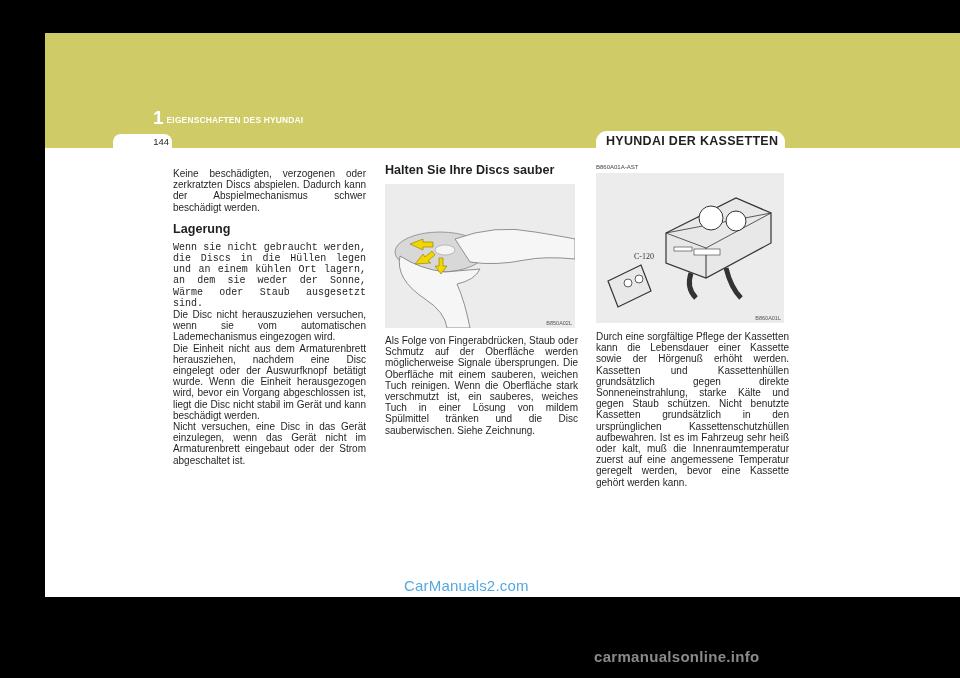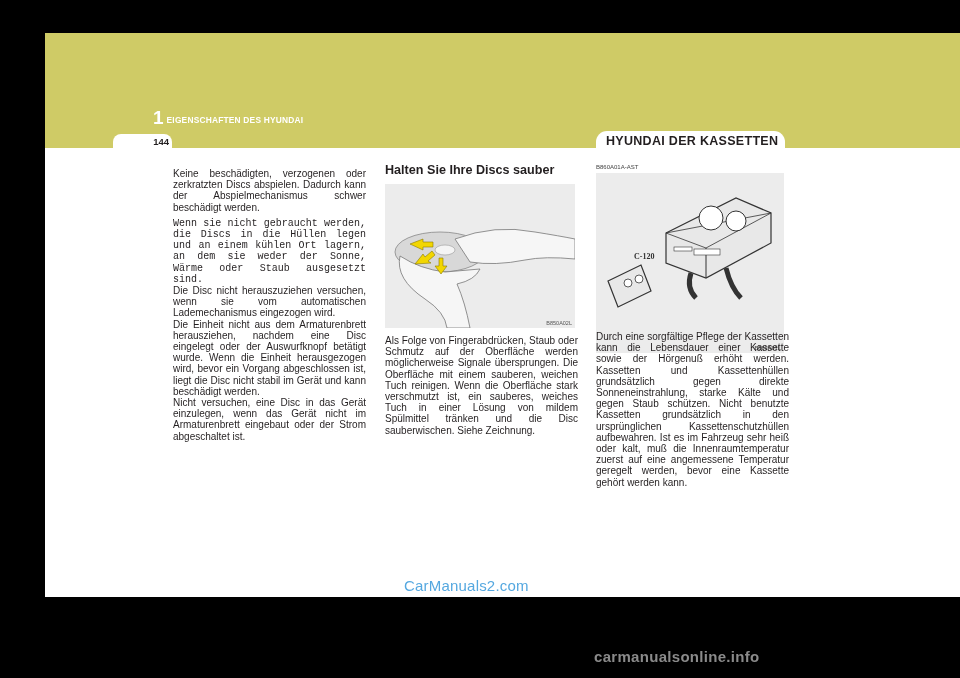--- a/index.html
+++ b/index.html
@@ -7,21 +7,21 @@
     body { position: relative; font-family: "Liberation Sans", sans-serif; color: #231f20; }
 
     .page { position: absolute; left: 45px; top: 33px; width: 915px; height: 564px; background: #fff; }
     .band { position: absolute; left: 0; top: 0; width: 915px; height: 115px; background: #cfcb66; }
 
     .chapter { position: absolute; left: 108px; top: 76px; display: flex; align-items: flex-end; color: #fff; }
     .chapter-num { font-size: 19px; font-weight: bold; line-height: 18px; }
     .chapter-title { font-size: 8.4px; font-weight: bold; letter-spacing: 0.2px; margin-left: 3px; margin-bottom: 2px; }
 
     .page-tab { position: absolute; left: 68px; top: 101px; width: 59px; height: 15px; background: #fff; border-radius: 8px 8px 0 0; }
-    .page-num { position: absolute; right: 3px; top: 2px; font-size: 9.5px; font-weight: bold; color: #231f20; }
+    .page-num { position: absolute; right: 3px; top: 2px; font-size: 9.5px; font-weight: normal; color: #231f20; }
 
     .section-tab { position: absolute; left: 551px; top: 98px; width: 189px; height: 18px; background: #fff; border-radius: 11px 11px 0 0; }
     .section-title { position: absolute; left: 10px; top: 3px; font-size: 12.5px; font-weight: bold; letter-spacing: 0.3px; color: #231f20; white-space: nowrap; }
 
     .col { position: absolute; top: 0; width: 193px; }
     .col1 { left: 128px; }
     .col2 { left: 340px; }
     .col3 { left: 551px; }
 
     .h { font-weight: bold; font-size: 12.6px; line-height: 15px; color: #231f20; }
@@ -48,20 +48,21 @@
   <div class="page-tab">
     <span class="page-num">144</span>
   </div>
 
   <div class="section-tab">
     <span class="section-title">HYUNDAI DER KASSETTEN</span>
   </div>
 
   <div class="col col1" style="top:130px;">
     <div class="p" style="margin-top:5px;">Keine beschädigten, verzogenen oder zerkratzten Discs abspielen. Dadurch kann der Abspielmechanismus schwer beschädigt werden.</div>
+    <div class="h" style="margin-top:9px;">Lagerung</div>
     <div class="p" style="margin-top:5px;font-family:Liberation Mono, monospace;">Wenn sie nicht gebraucht werden, die Discs in die Hüllen legen und an einem kühlen Ort lagern, an dem sie weder der Sonne, Wärme oder Staub ausgesetzt sind.</div>
     <div class="p">Die Disc nicht herauszuziehen versuchen, wenn sie vom automatischen Lademechanismus eingezogen wird.</div>
     <div class="p">Die Einheit nicht aus dem Armaturenbrett herausziehen, nachdem eine Disc eingelegt oder der Auswurfknopf betätigt wurde. Wenn die Einheit herausgezogen wird, bevor ein Vorgang abgeschlossen ist, liegt die Disc nicht stabil im Gerät und kann beschädigt werden.</div>
     <div class="p">Nicht versuchen, eine Disc in das Gerät einzulegen, wenn das Gerät nicht im Armaturenbrett eingebaut oder der Strom abgeschaltet ist.</div>
   </div>
 
   <div class="col col2" style="top:130px;">
     <div class="h">Halten Sie Ihre Discs sauber</div>
   </div>
   <div class="img-box" style="left:340px; top:151px; width:190px; height:144px;">
@@ -74,21 +75,21 @@
       <polygon points="30,80 38,70 40,73 47,67 50,71 43,77 46,79" fill="#f2d600" stroke="#8a7a00" stroke-width="0.6"></polygon>
       <polygon points="54,74 58,74 58,82 62,82 56,90 50,82 54,82" fill="#f2d600" stroke="#8a7a00" stroke-width="0.6"></polygon>
     </svg>
     <span class="img-code">B850A02L</span>
   </div>
   <div class="col col2" style="top:302px;">
     <div class="p">Als Folge von Fingerabdrücken, Staub oder Schmutz auf der Oberfläche werden möglicherweise Signale übersprungen. Die Oberfläche mit einem sauberen, weichen Tuch reinigen. Wenn die Oberfläche stark verschmutzt ist, ein sauberes, weiches Tuch in einer Lösung von mildem Spülmittel tränken und die Disc sauberwischen. Siehe Zeichnung.</div>
   </div>
 
   <span class="ref-code" style="left:551px; top:131px;">B860A01A-AST</span>
-  <div class="img-box" style="left:551px; top:140px; width:188px; height:180px;font-weight:bold;">
+  <div class="img-box" style="left:551px; top:140px; width:188px; height:150px;">
     <svg width="188" height="150" viewBox="0 0 188 150">
       <polygon points="70,60 140,25 175,40 175,70 110,105 70,90" fill="#e8e8e8" stroke="#333" stroke-width="1.2"></polygon>
       <polygon points="70,60 110,75 175,40" fill="none" stroke="#333" stroke-width="0.8"></polygon>
       <line x1="110" y1="75" x2="110" y2="105" stroke="#333" stroke-width="1"></line>
       <circle cx="115" cy="45" r="12" fill="#fff" stroke="#333" stroke-width="1"></circle>
       <circle cx="140" cy="48" r="10" fill="#fff" stroke="#333" stroke-width="1"></circle>
       <rect x="78" y="74" width="18" height="4" fill="#fff" stroke="#333" stroke-width="0.6"></rect>
       <rect x="98" y="76" width="26" height="6" fill="#fff" stroke="#333" stroke-width="0.6"></rect>
       <path d="M95 100 Q90 115 100 125" fill="none" stroke="#333" stroke-width="5"></path>
       <path d="M130 95 Q135 115 145 125" fill="none" stroke="#333" stroke-width="5"></path>

